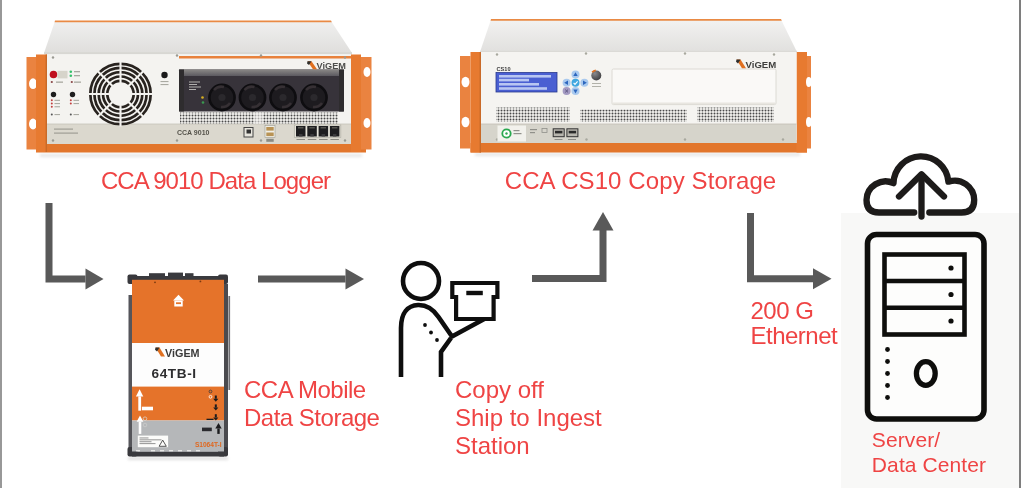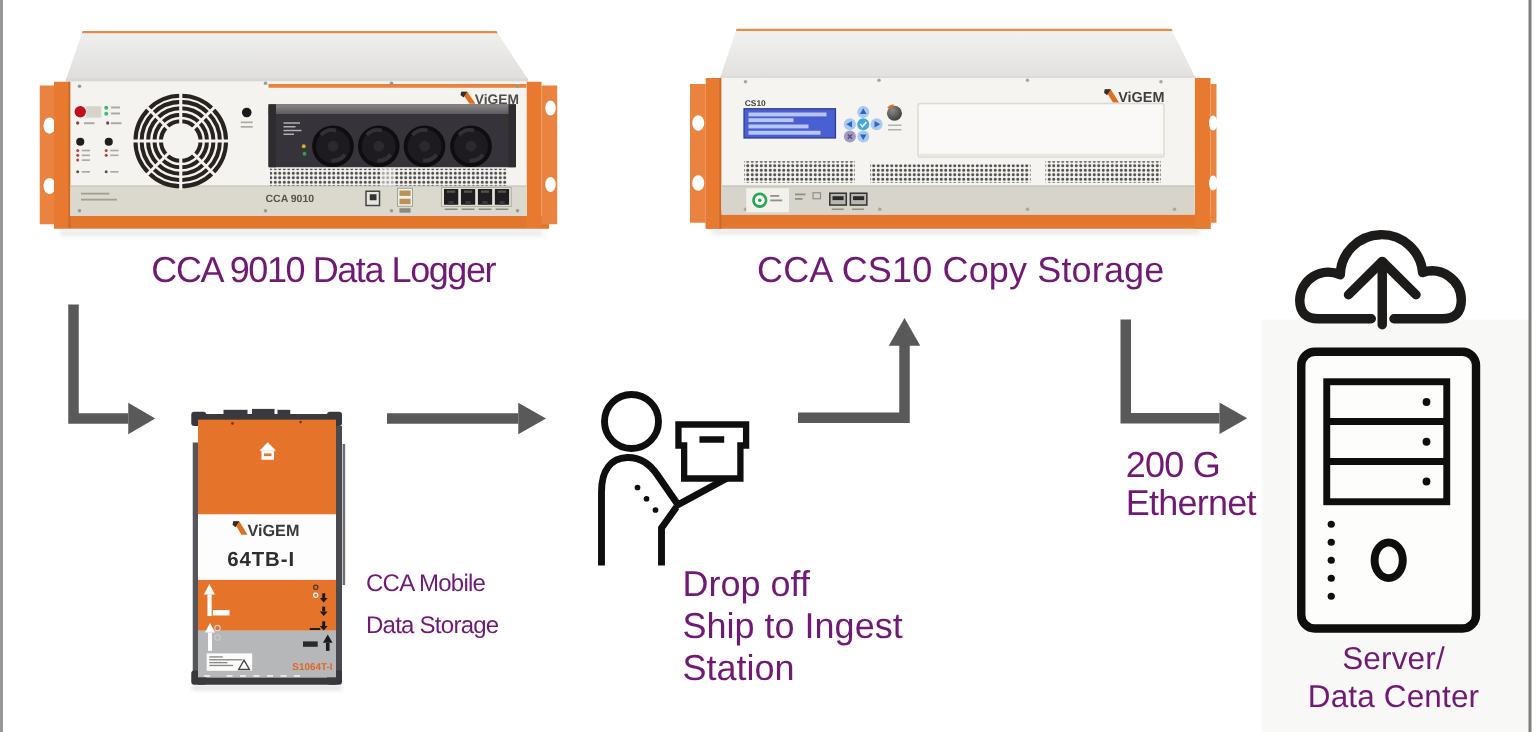--- a/index.html
+++ b/index.html
@@ -1,18 +1,18 @@
 <!DOCTYPE html>
 <html><head>
 <meta charset="utf-8">
 <style>
 html,body{margin:0;padding:0;width:1024px;height:488px;background:#ffffff;overflow:hidden}
 body{font-family:"Liberation Sans",sans-serif;position:relative}
 .abs{position:absolute}
-.lbl{position:absolute;color:#701a75;white-space:pre}
+.lbl{position:absolute;color:#ef4444;white-space:pre}
 </style>
 </head>
 <body>
 
 <div class="abs" style="left:841px;top:213px;width:178px;height:275px;background:#f8f8f7"></div>
 <div class="abs" style="left:0;top:0;width:2.2px;height:488px;background:#989898"></div>
 <div class="abs" style="left:1018.5px;top:0;width:2.5px;height:488px;background:#7e7e7e"></div>
 
 <svg class="abs" style="left:0;top:0" width="1024" height="488" viewBox="0 0 1024 488">
   <g fill="none" stroke="#595959" stroke-width="7">
@@ -24,28 +24,28 @@
   <g fill="#595959">
     <polygon points="85.5,268.5 85.5,289.5 103.5,279"></polygon>
     <polygon points="345.5,268.5 345.5,289.5 364,279"></polygon>
     <polygon points="592.5,230.5 613.5,230.5 603,212"></polygon>
     <polygon points="813,268.3 813,289.3 831.5,278.8"></polygon>
   </g>
 </svg>
 
 <div class="lbl" id="l1" style="left:215.5px;top:166.5px;transform:translateX(-50%);font-size:24px;letter-spacing:-0.95px">CCA 9010 Data Logger</div>
 <div class="lbl" id="l2" style="left:640.5px;top:166.5px;transform:translateX(-50%);font-size:24px;letter-spacing:0.1px">CCA CS10 Copy Storage</div>
-<div class="lbl" id="l3" style="left:244px;top:375.5px;font-size:16px;letter-spacing:-0.5px;line-height:28px">CCA Mobile
+<div class="lbl" id="l3" style="left:244px;top:375.5px;font-size:24px;letter-spacing:-0.5px;line-height:28px">CCA Mobile
 Data Storage</div>
-<div class="lbl" id="l4" style="left:455px;top:375.5px;font-size:24px;letter-spacing:0px;line-height:28px">Drop off
+<div class="lbl" id="l4" style="left:455px;top:375.5px;font-size:24px;letter-spacing:0px;line-height:28px">Copy off
 Ship to Ingest
 Station</div>
 <div class="lbl" id="l5" style="left:750.5px;top:299px;font-size:24px;letter-spacing:-0.5px;line-height:24.5px">200 G
 Ethernet</div>
-<div class="lbl" id="l6" style="left:929px;top:426.5px;transform:translateX(-50%);font-size:21px;letter-spacing:0.1px;line-height:25.2px;text-align:center">Server/
+<div class="lbl" id="l6" style="left:929px;top:426.5px;transform:translateX(-50%);font-size:21px;letter-spacing:0.1px;line-height:25.2px;text-align:left">Server/
 Data Center</div>
 
 <div class="abs" style="left:40px;top:154px;width:322px;height:3px;background:rgba(150,150,150,0.25);filter:blur(1.5px)"></div>
 <div class="abs" style="left:475px;top:152.5px;width:325px;height:3px;background:rgba(150,150,150,0.25);filter:blur(1.5px)"></div>
 <div class="abs" style="left:128px;top:457px;width:100px;height:3px;background:rgba(150,150,150,0.3);filter:blur(1.5px)"></div>
 
 <svg class="abs" style="left:26px;top:18px" width="350" height="140" viewBox="0 0 350 140">
 <defs>
 <linearGradient id="topg1" x1="0" y1="0" x2="0" y2="1">
   <stop offset="0" stop-color="#f0f0ef"></stop>

